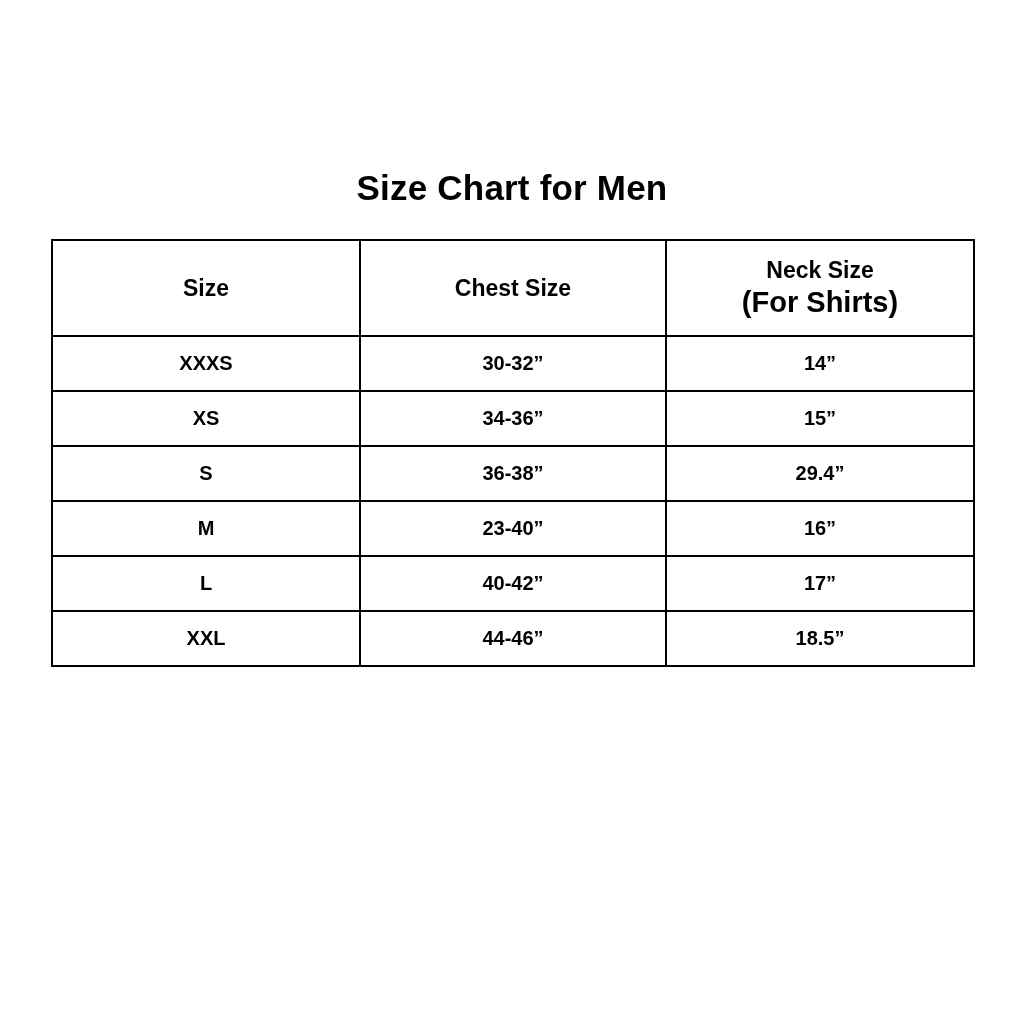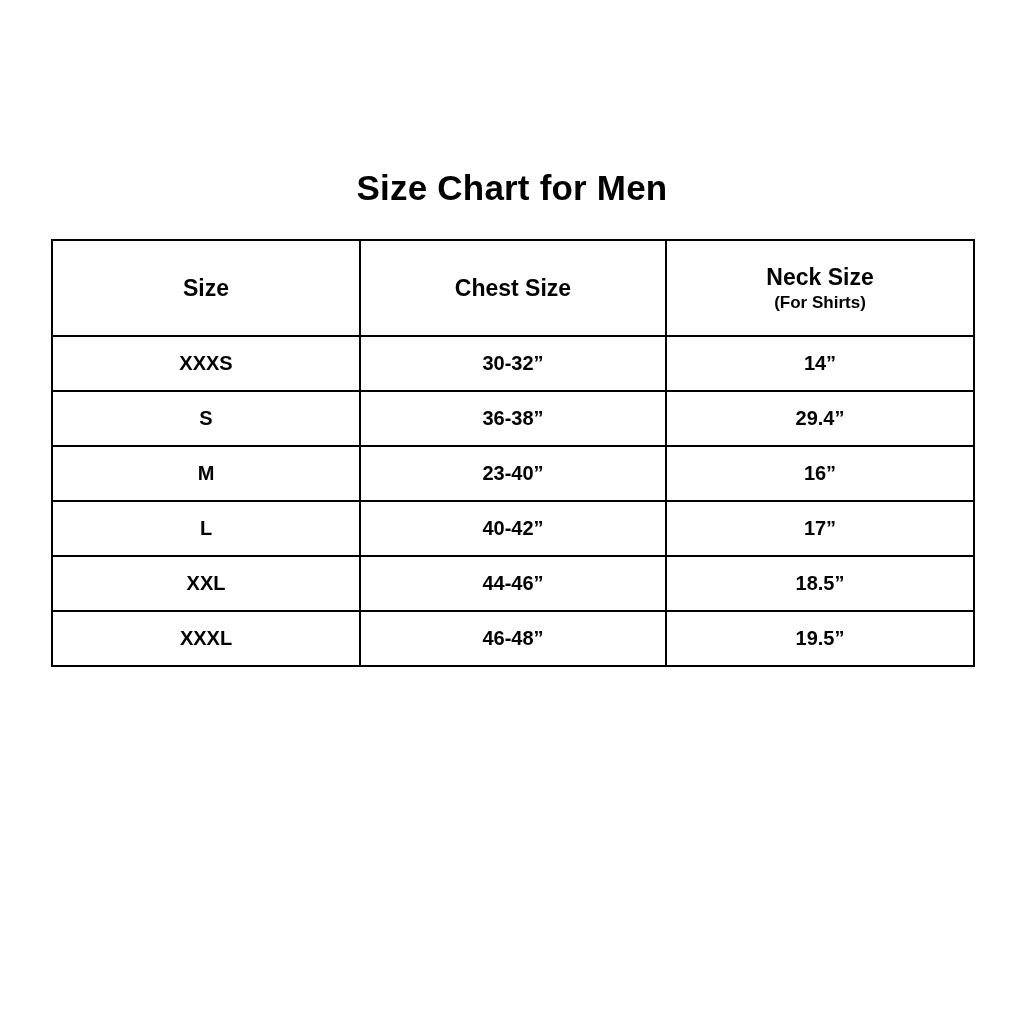--- a/index.html
+++ b/index.html
@@ -53,21 +53,21 @@
   }
   table.size-table thead th {
     height: 94px;
     font-size: 23px;
     line-height: 1.25;
     vertical-align: middle;
     padding: 0 6px;
   }
   table.size-table thead th .sub {
     display: block;
-    font-size: 17px;
+    font-size: 29px;
     font-weight: bold;
   }
   table.size-table tbody td {
     height: 53px;
     font-size: 20px;
     padding: 0 6px;
     vertical-align: middle;
   }
   table.size-table tbody td.size-cell {
     font-size: 20px;
@@ -101,41 +101,41 @@
           </th>
         </tr>
       </thead>
       <tbody>
         <tr>
           <td class="size-cell">XXXS</td>
           <td>30-32”</td>
           <td>14”</td>
         </tr>
         <tr>
+          <td class="size-cell">XS</td>
+          <td>34-36”</td>
+          <td>15”</td>
+        </tr>
+        <tr>
           <td class="size-cell">S</td>
           <td>36-38”</td>
           <td>29.4”</td>
         </tr>
         <tr>
           <td class="size-cell">M</td>
           <td>23-40”</td>
           <td>16”</td>
         </tr>
         <tr>
           <td class="size-cell">L</td>
           <td>40-42”</td>
           <td>17”</td>
         </tr>
         <tr>
           <td class="size-cell">XXL</td>
           <td>44-46”</td>
           <td>18.5”</td>
         </tr>
-        <tr>
-          <td class="size-cell">XXXL</td>
-          <td>46-48”</td>
-          <td>19.5”</td>
-        </tr>
       </tbody>
     </table>
   </div>
 
 </div>
 
 </body></html>

